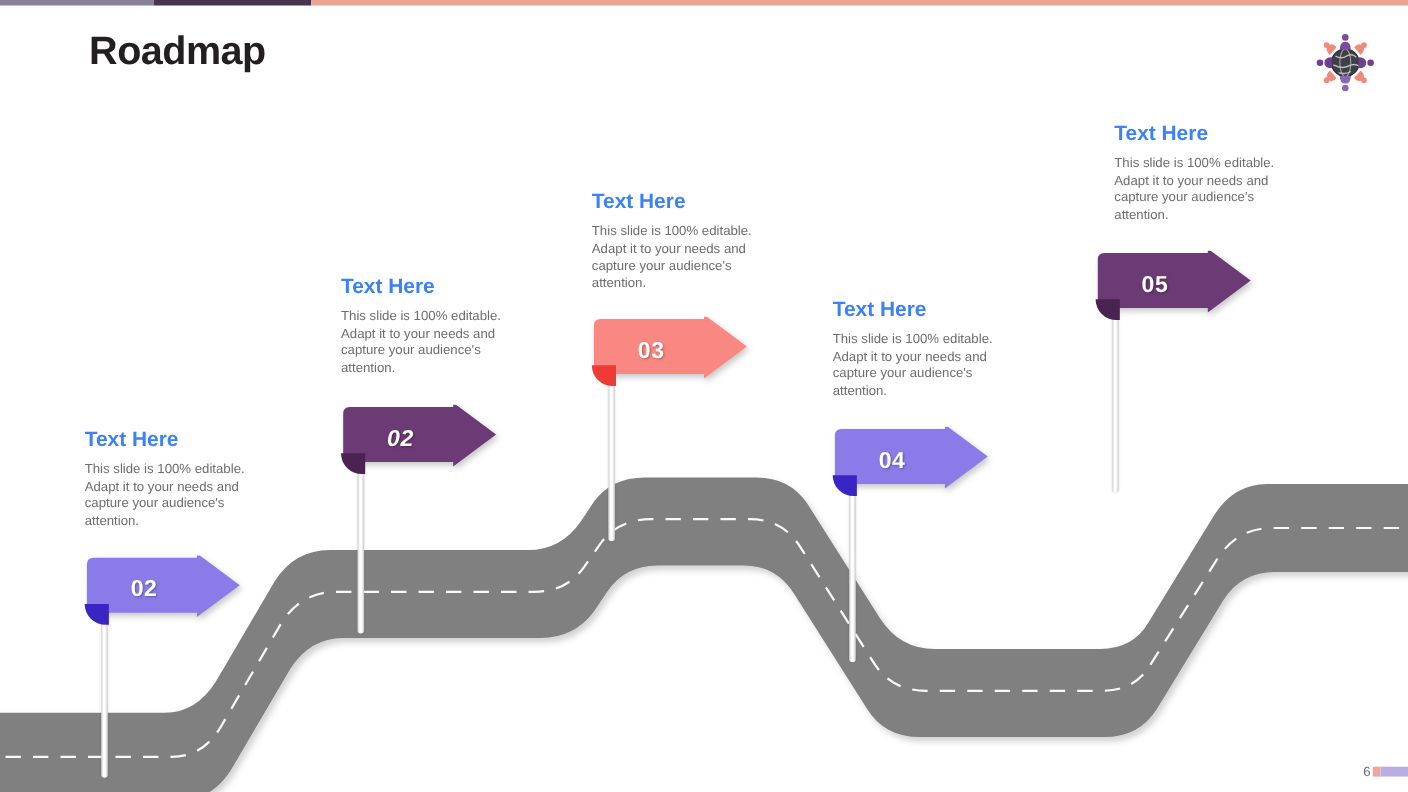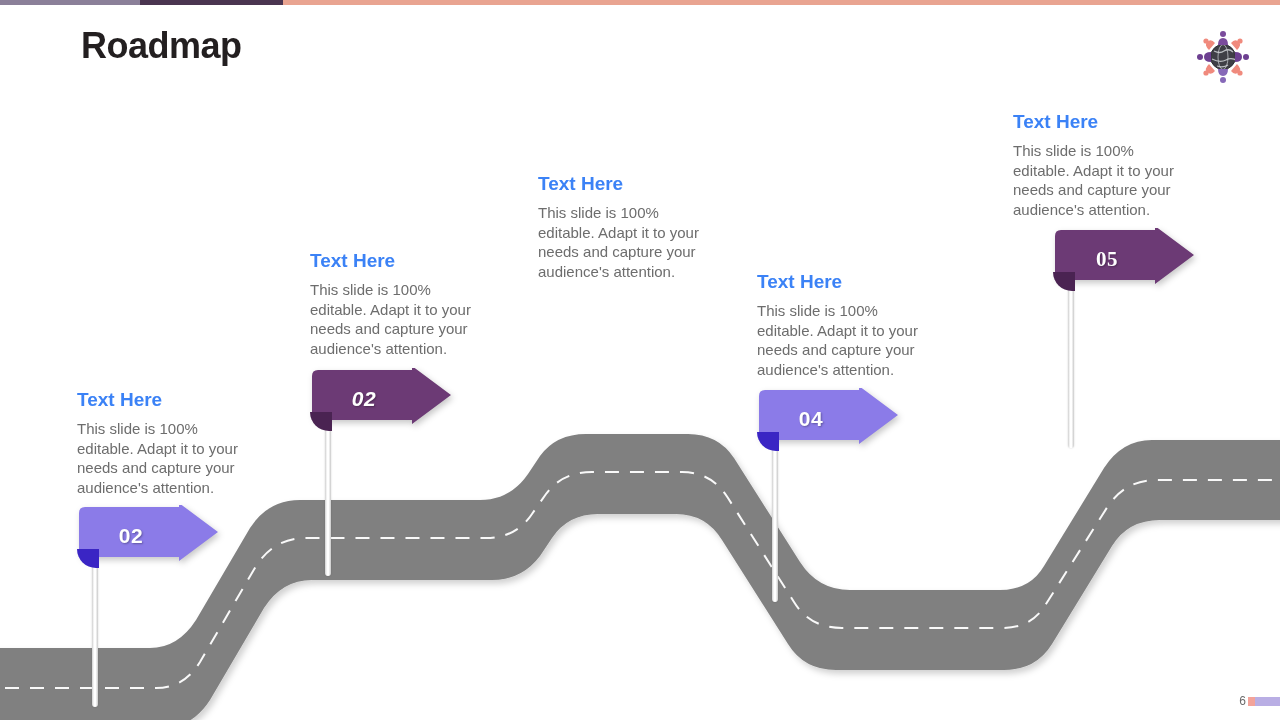--- a/index.html
+++ b/index.html
@@ -69,21 +69,21 @@
     width: 175px;
   }
   .ms-text .ms-head {
     font-size: 19px;
     font-weight: bold;
     color: #3b82f6;
     margin-bottom: 7px;
     line-height: 1.2;
   }
   .ms-text .ms-body {
-    font-size: 15px;
+    font-size: 12px;
     color: #6d6d6d;
     line-height: 1.32;
   }
 
   
   .flag {
     position: absolute;
     width: 185px;
     height: 200px;
   }
@@ -304,41 +304,51 @@
       </svg>
       <div class="num">02</div>
       <div class="knot" style="background:#4a2352;"></div>
     </div>
   </div>
 
   <div class="ms-text" style="left:538px; top:173px;">
     <div class="ms-head">Text Here</div>
     <div class="ms-body">This slide is 100% editable. Adapt it to your needs and capture your audience's attention.</div>
   </div>
+  <div class="flag" style="left:526px; top:288px;">
+    <div class="pole" style="height:182px;"></div>
+    <div class="banner-wrap">
+      <svg class="banner" viewBox="0 0 145 62" preserveAspectRatio="none">
+        <path d="M4 8 Q4 2 10 2 L104 2 L104 -2 L143 27 L104 56 L104 52 L10 52 Q4 52 4 46 Z" fill="#fa8882"></path>
+      </svg>
+      <div class="num">03</div>
+      <div class="knot" style="background:#ef3b36;"></div>
+    </div>
+  </div>
 
   <div class="ms-text" style="left:757px; top:271px;">
     <div class="ms-head">Text Here</div>
     <div class="ms-body">This slide is 100% editable. Adapt it to your needs and capture your audience's attention.</div>
   </div>
   <div class="flag" style="left:745px; top:388px;">
     <div class="pole" style="height:192px;"></div>
     <div class="banner-wrap">
       <svg class="banner" viewBox="0 0 145 62" preserveAspectRatio="none">
         <path d="M4 8 Q4 2 10 2 L104 2 L104 -2 L143 27 L104 56 L104 52 L10 52 Q4 52 4 46 Z" fill="#8b7be8"></path>
       </svg>
       <div class="num">04</div>
       <div class="knot" style="background:#3a25c4;"></div>
     </div>
   </div>
 
   <div class="ms-text" style="left:1013px; top:111px;">
     <div class="ms-head">Text Here</div>
     <div class="ms-body">This slide is 100% editable. Adapt it to your needs and capture your audience's attention.</div>
   </div>
-  <div class="flag" style="left:1041px; top:228px;font-family:Liberation Serif, serif;">
+  <div class="flag" style="left:984px; top:228px;">
     <div class="pole" style="height:198px;"></div>
     <div class="banner-wrap">
       <svg class="banner" viewBox="0 0 145 62" preserveAspectRatio="none">
         <path d="M4 8 Q4 2 10 2 L104 2 L104 -2 L143 27 L104 56 L104 52 L10 52 Q4 52 4 46 Z" fill="#6c3a75"></path>
       </svg>
       <div class="num">05</div>
       <div class="knot" style="background:#4a2352;"></div>
     </div>
   </div>
 

